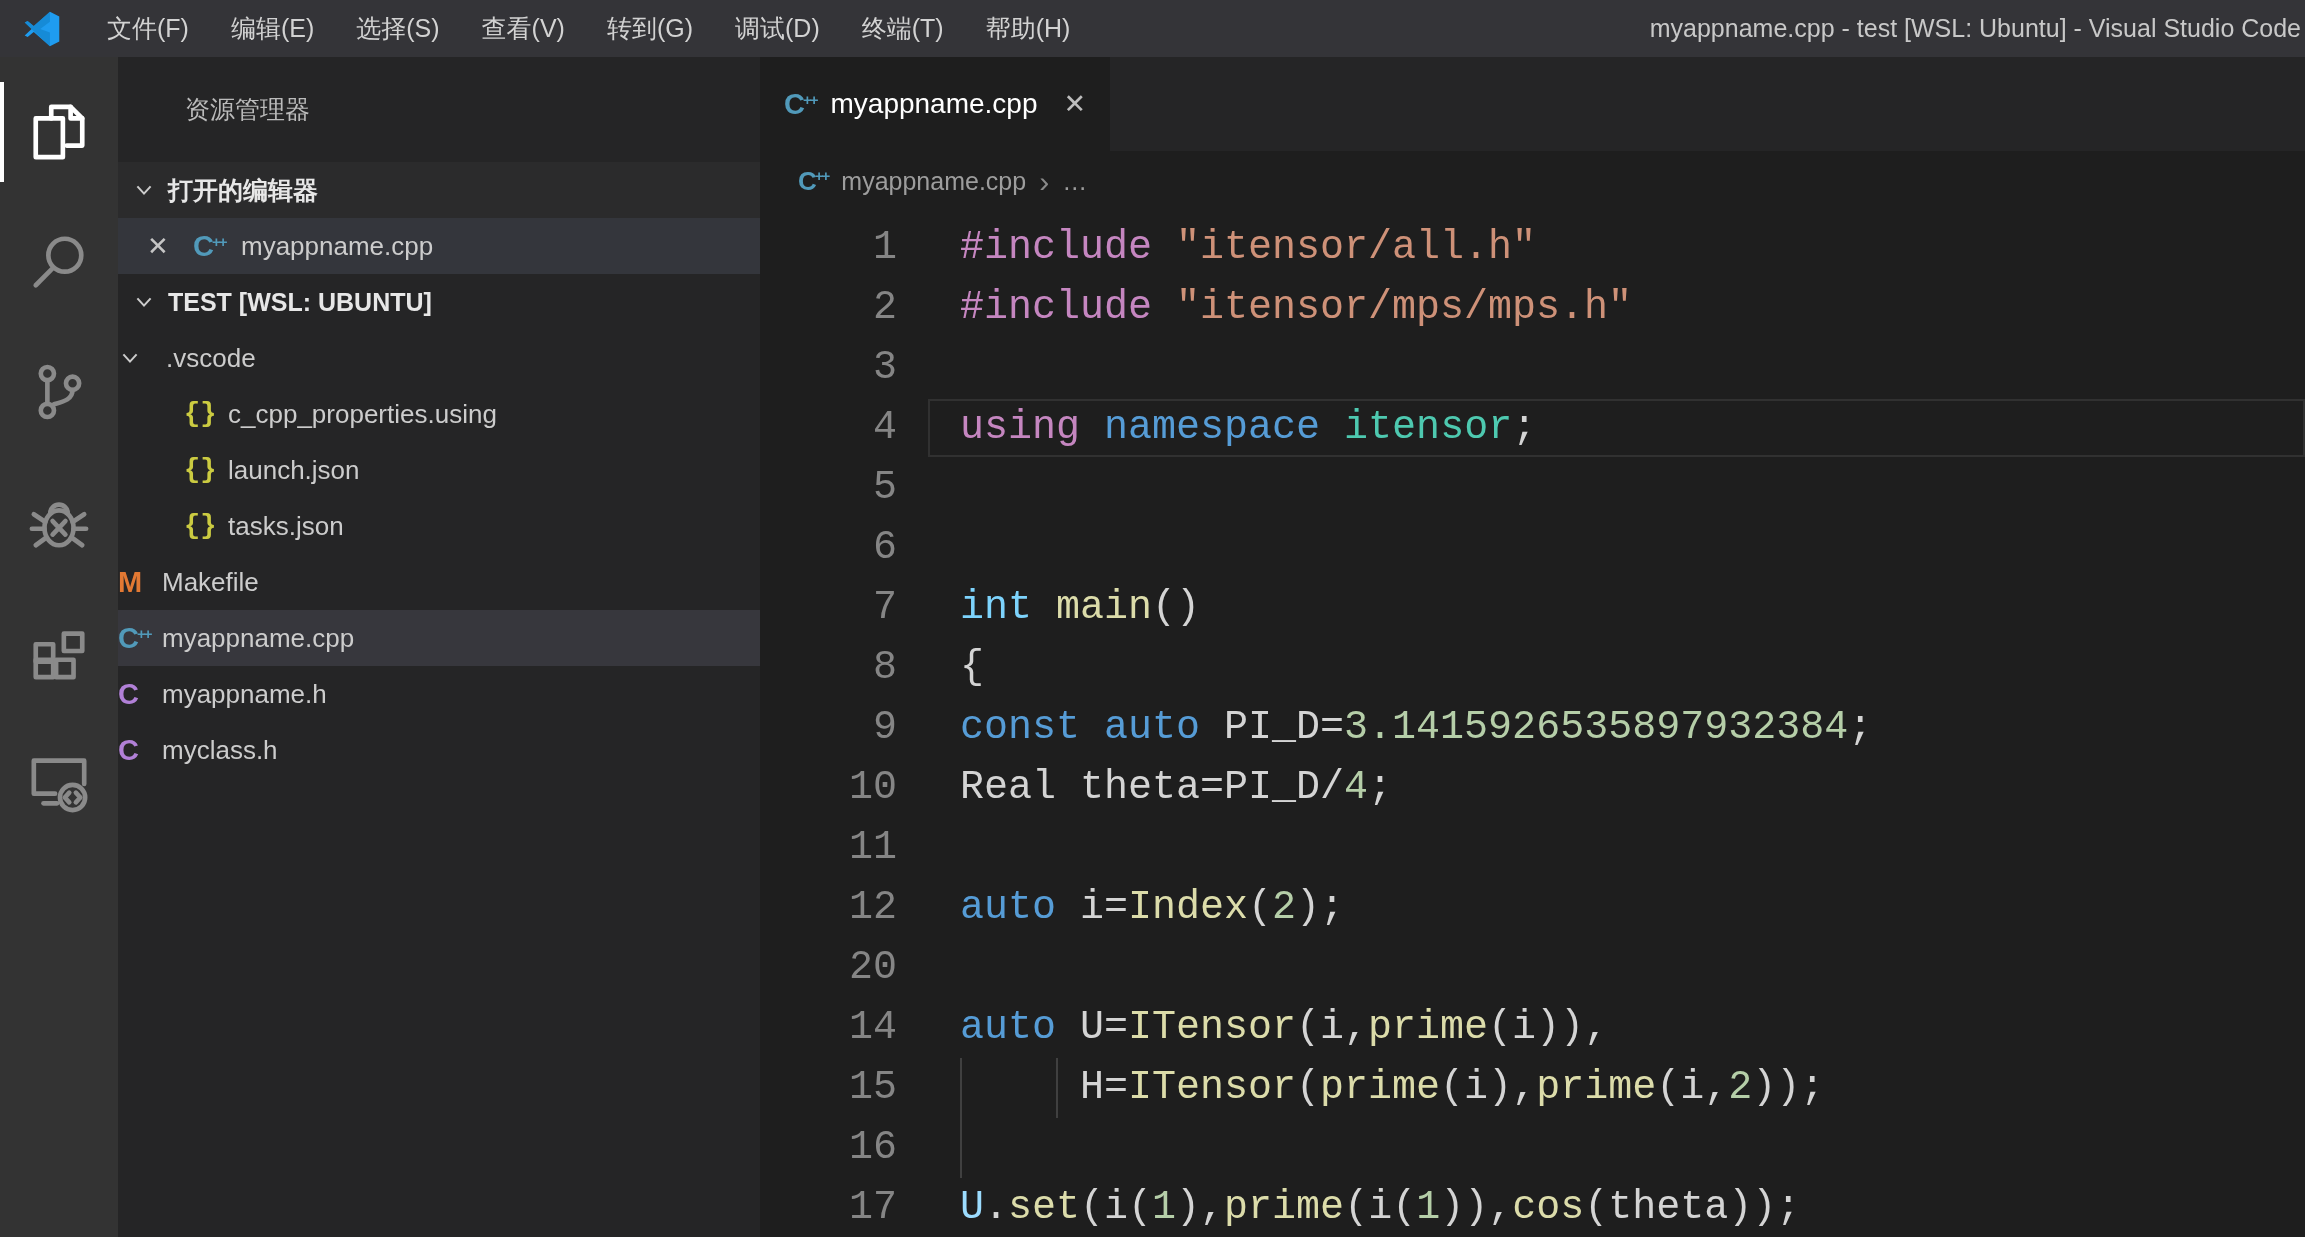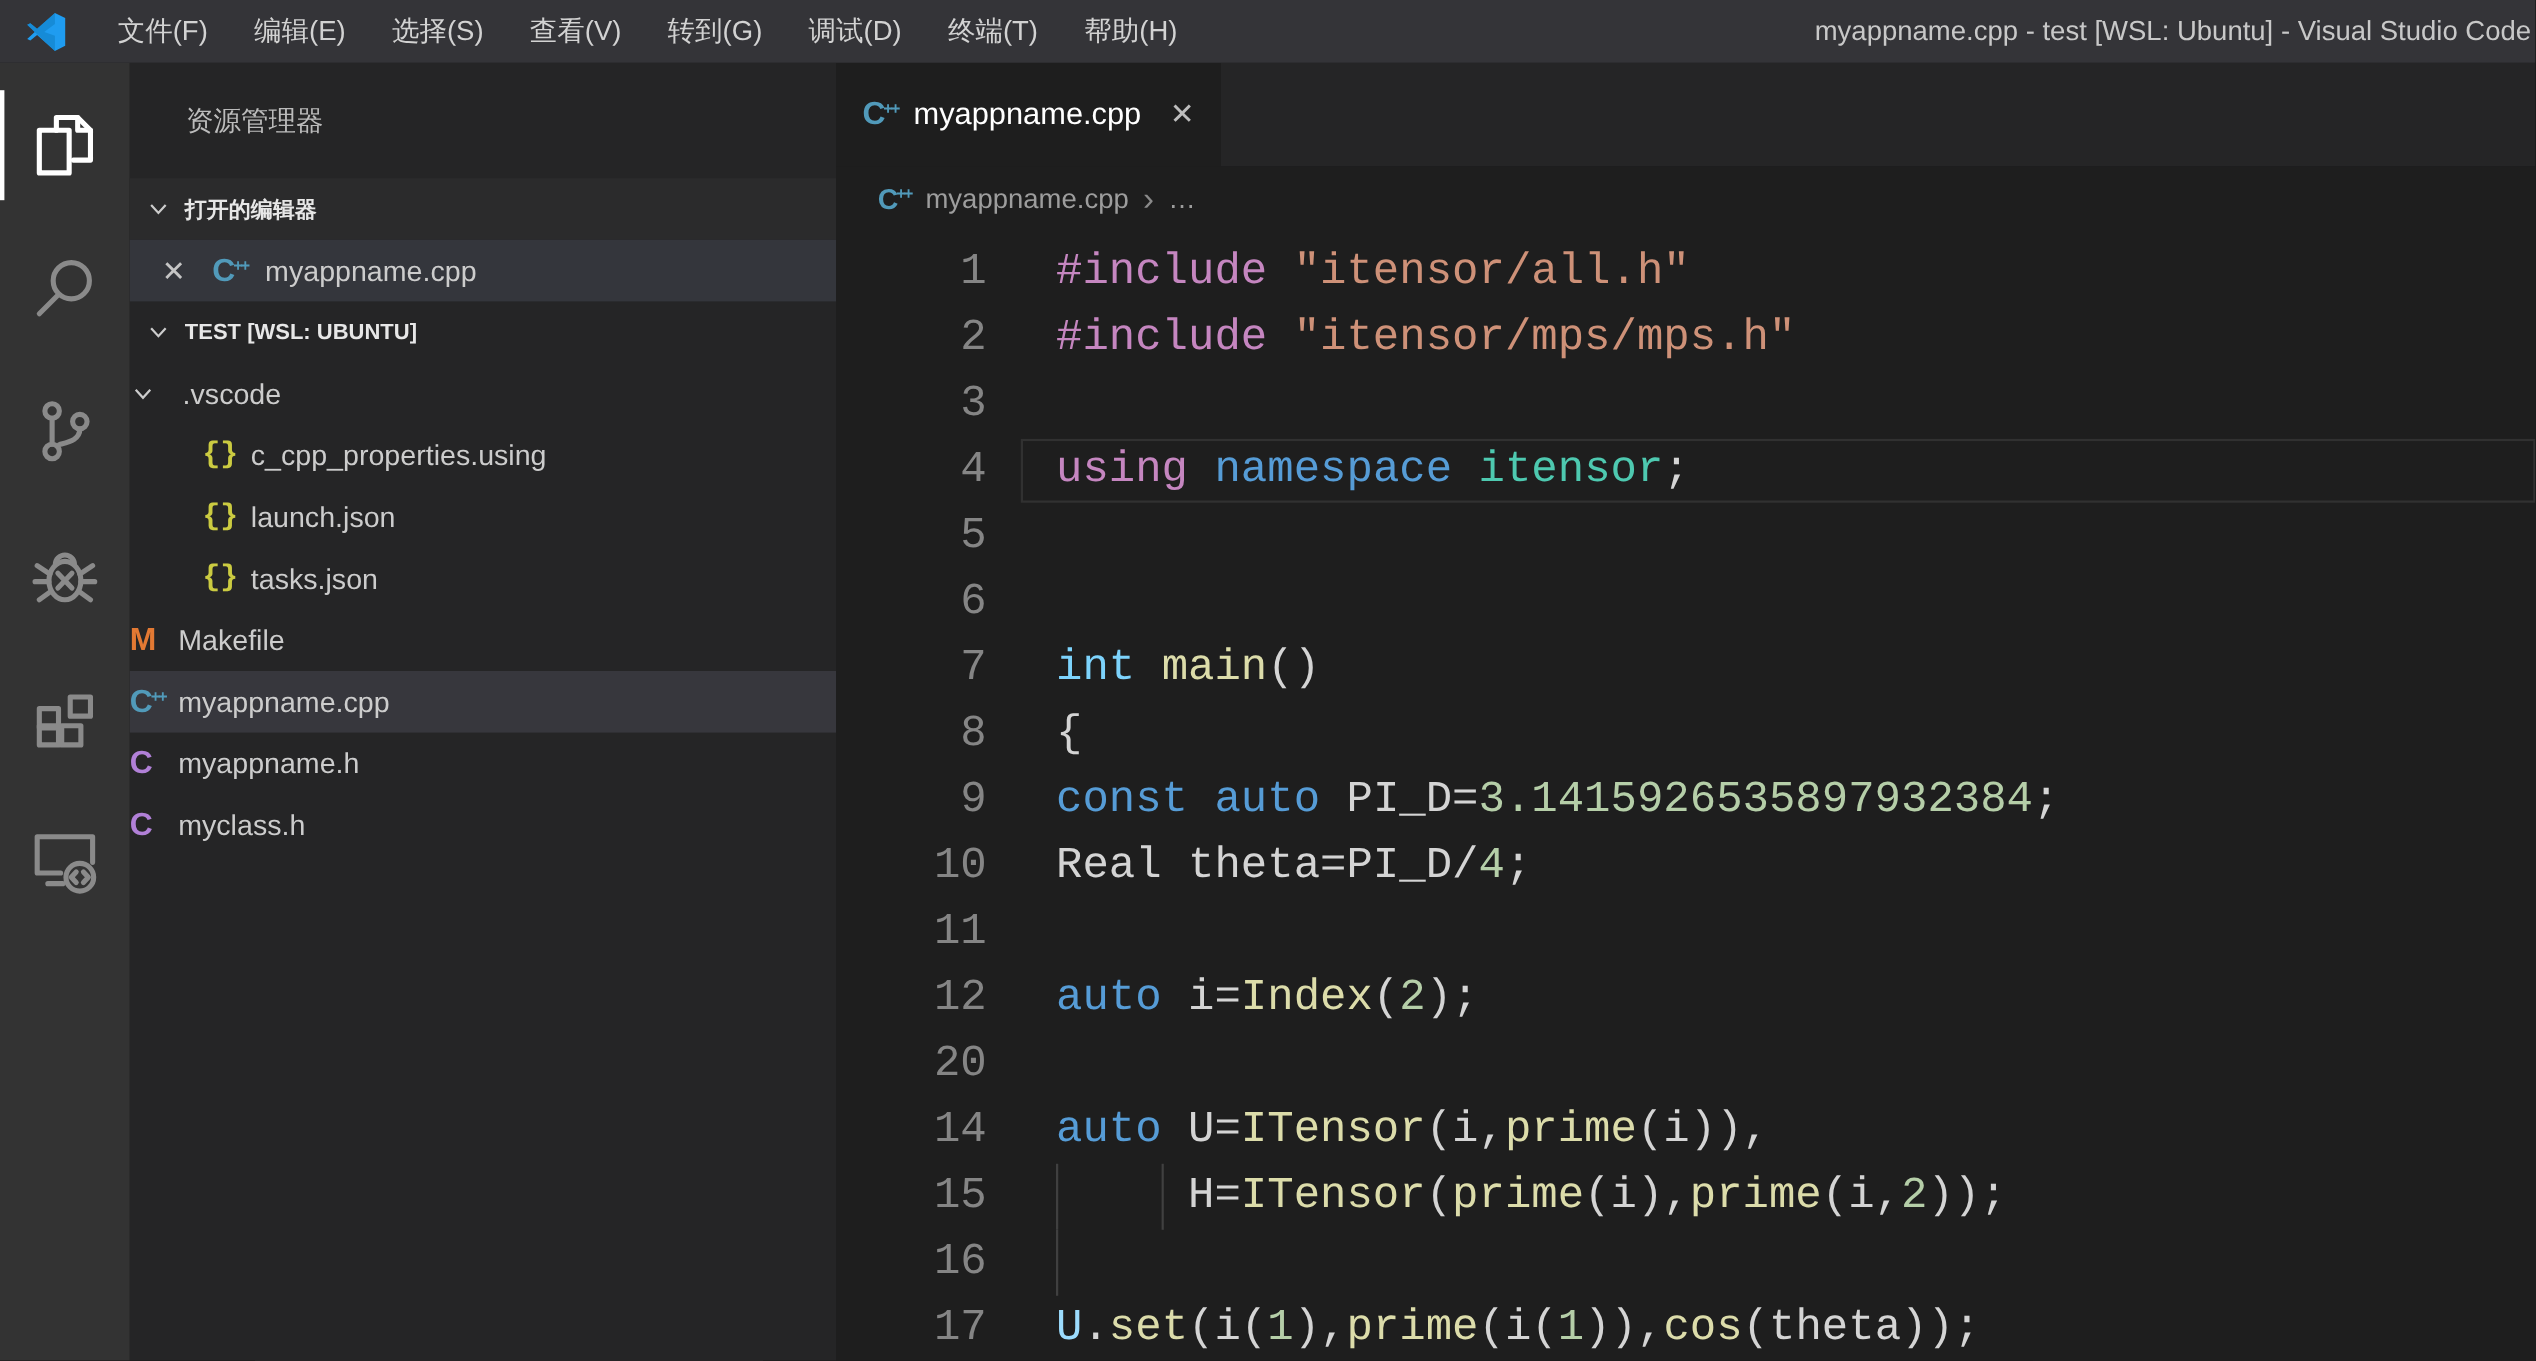--- a/index.html
+++ b/index.html
@@ -21,24 +21,24 @@
   
   .activitybar{width:118px;background:#333333;padding-top:10px;flex:none;}
   .act-item{height:130px;display:flex;align-items:center;justify-content:center;
             position:relative;color:#8a8a8a;cursor:pointer;}
   .act-item svg{width:62px;height:62px;}
   .act-item.active{color:#ffffff;}
   .act-item.active::before{content:'';position:absolute;left:0;top:15px;bottom:15px;width:4px;background:#ffffff;}
 
   
   .sidebar{width:642px;background:#252526;flex:none;display:flex;flex-direction:column;}
-  .sidebar-title{height:105px;display:flex;align-items:center;padding-left:51px;
+  .sidebar-title{height:105px;display:flex;align-items:center;padding-left:67px;
                  font-size:25px;color:#bbbbbb;}
   .section-header{height:56px;display:flex;align-items:center;padding-left:14px;gap:12px;
-                  font-size:20px;font-weight:700;color:#e7e7e7;cursor:pointer;}
+                  font-size:25px;font-weight:700;color:#e7e7e7;cursor:pointer;}
   .section-header.oe{background:#2b2b2c;}
   .chev{flex:none;color:#cccccc;}
   .oe-row{height:56px;display:flex;align-items:center;background:#34363c;cursor:pointer;}
   .oe-close{width:30px;margin-left:29px;font-size:26px;color:#c5c5c5;flex:none;}
   .oe-row .fic{margin-left:16px;}
   .oe-label,.tree-label{font-size:26px;color:#cccccc;white-space:nowrap;}
   .oe-label{margin-left:12px;}
   .tree{flex:1;}
   .tree-row{height:56px;display:flex;align-items:center;cursor:pointer;}
   .tree-row.selected{background:#37373d;}

